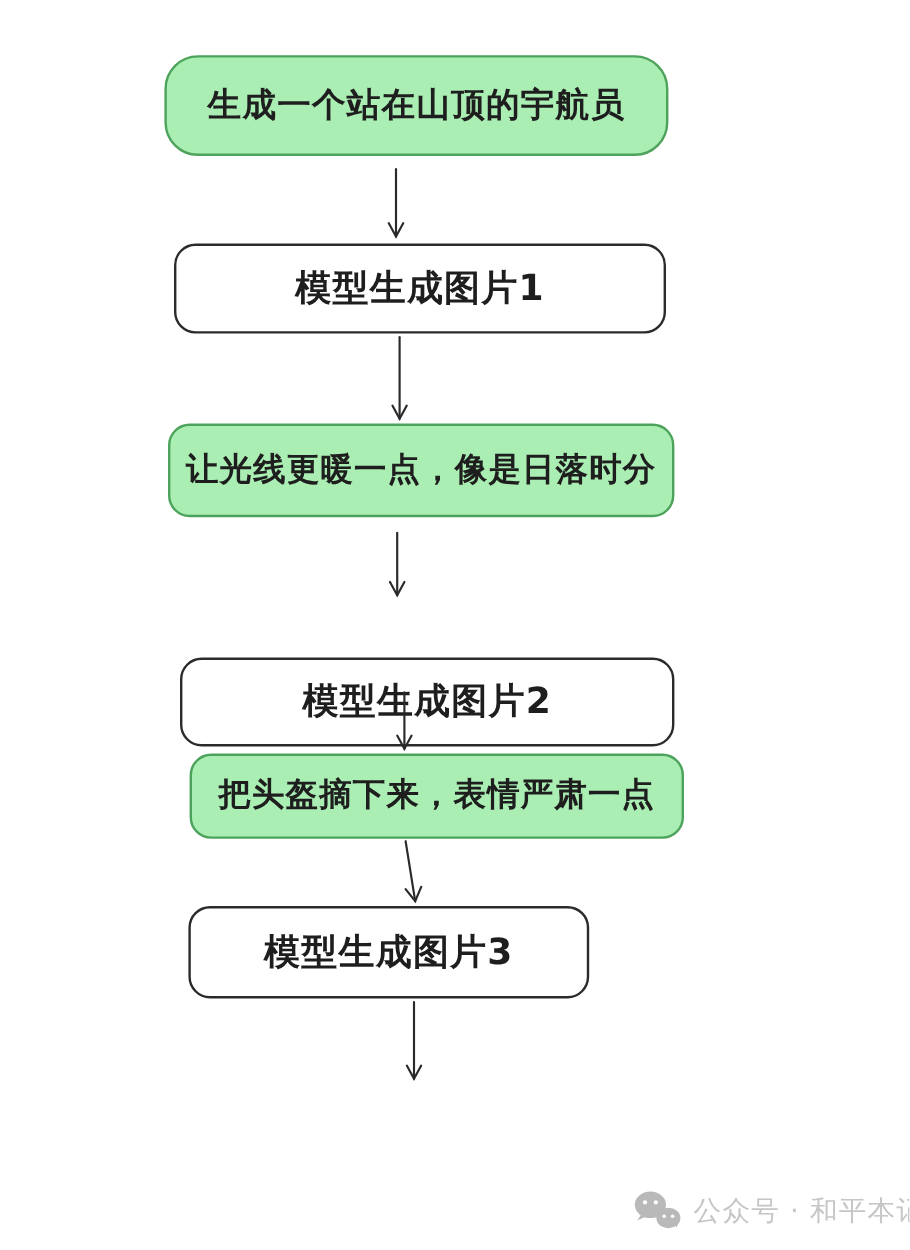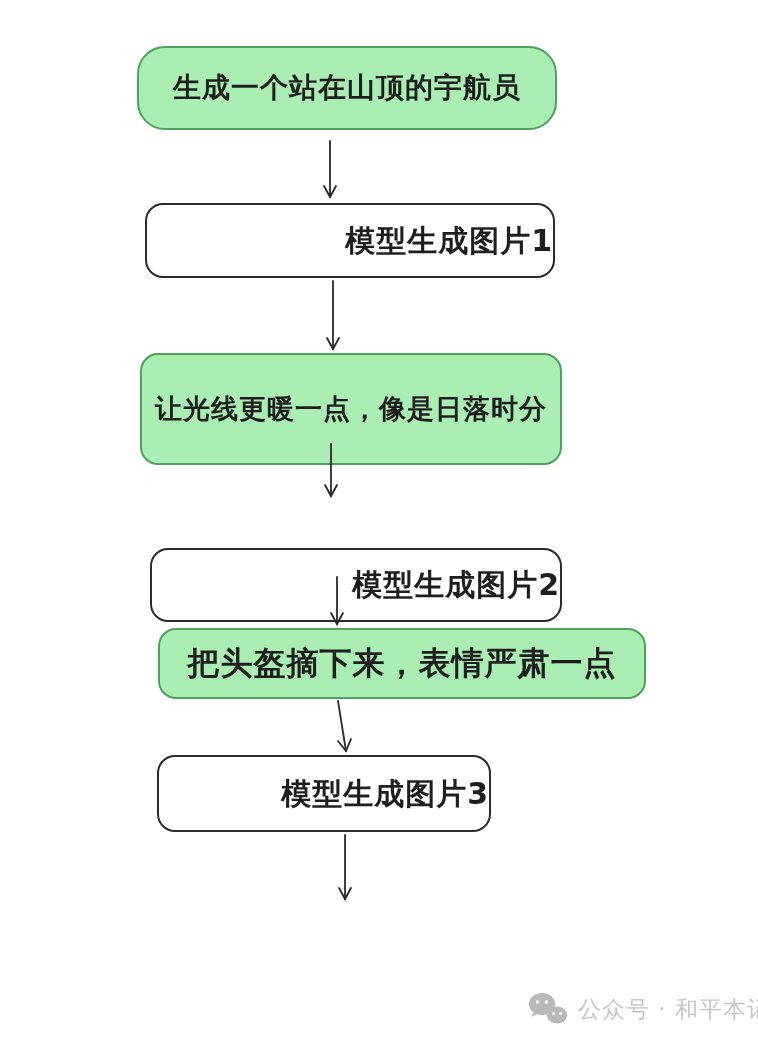--- a/index.html
+++ b/index.html
@@ -30,32 +30,31 @@
   .node.rect {
     border-radius: 18px;
   }
   .node.green {
     background: #aaeeb3;
     border: 2.5px solid #4da35c;
   }
   .node.white {
     background: #ffffff;
     border: 2px solid #2b2b2b;
-    justify-content: flex-end;
   }
   .node.ellipse {
     background: #fbe38a;
     border: 2.5px solid #ea8c33;
     border-radius: 50%;
   }
   #node-prompt-1   { left: 137px; top: 46px;  width: 420px; height: 84px; font-size: 28px; border-radius: 28px; }
   #node-output-1   { left: 145px; top: 203px; width: 410px; height: 75px; font-size: 30px; }
-  #node-prompt-2   { left: 140px; top: 353px; width: 422px; height: 112px; font-size: 27px; }
+  #node-prompt-2   { left: 140px; top: 353px; width: 422px; height: 78px; font-size: 27px; }
   #node-output-2   { left: 150px; top: 500px; width: 412px; height: 74px; font-size: 30px; margin-top: 48px; }
-  #node-prompt-3   { left: 158px; top: 628px; width: 488px; height: 71px; font-size: 32px; }
+  #node-prompt-3   { left: 158px; top: 628px; width: 412px; height: 71px; font-size: 27px; }
   #node-output-3   { left: 157px; top: 755px; width: 334px; height: 77px; font-size: 30px; }
   #node-end        { left: 232px; top: 903px; width: 240px; height: 106px; font-size: 32px; }
 
   .arrow-layer {
     position: absolute;
     left: 0; top: 0;
     width: 758px;
     height: 1042px;
     pointer-events: none;
   }

